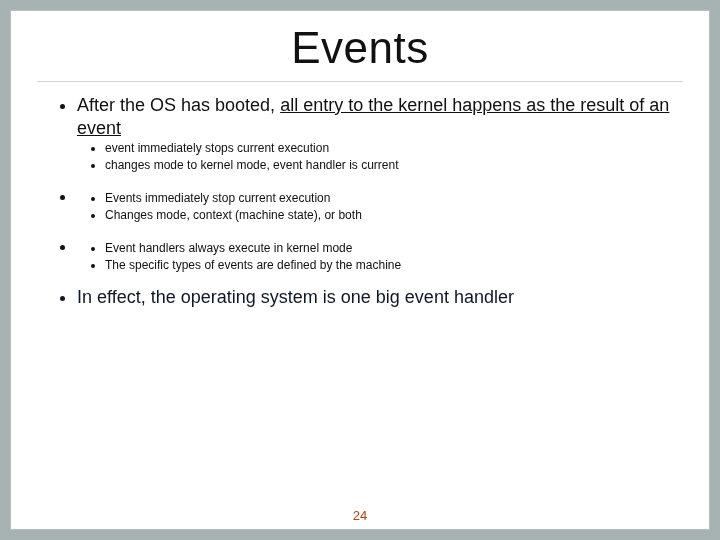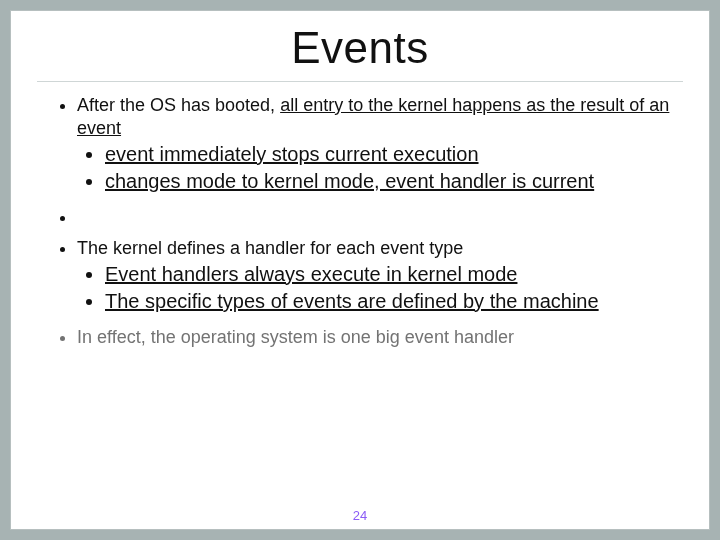--- a/index.html
+++ b/index.html
@@ -54,35 +54,34 @@
     font-size: 18px;
     line-height: 1.25;
     margin: 8px 0 2px 0;
   }
   ul.lvl2 {
     list-style: disc;
     margin: 2px 0 12px 0;
     padding-left: 28px;
   }
   ul.lvl2 > li {
-    font-size: 20px;
+    font-size: 12px;
     line-height: 1.3;
     margin: 1px 0;
-    text-decoration: underline;
   }
   .u { text-decoration: underline; }
-  .accent { color: #737373; }
+  .accent { color: #0f172a; }
   .pagenum {
     position: absolute;
     bottom: 6px;
     left: 0;
     right: 0;
     text-align: center;
     font-size: 13px;
-    color: #8b5cf6;
+    color: #c2410c;
   }
 </style>
 </head>
 <body>
 
 <div class="slide">
   <div class="outer">
     <div class="inner">
 
       <div class="title">Events</div>
@@ -92,24 +91,27 @@
 
         <li class="b1">
           <span>After the OS has booted, </span><span class="u">all entry to the kernel happens as the result of an event</span>
           <ul class="lvl2">
             <li>event immediately stops current execution</li>
             <li>changes mode to kernel mode, event handler is current</li>
           </ul>
         </li>
 
         <li>
+          <ul class="lvl2">
+            <li>Events immediately stop current execution</li>
+            <li>Changes mode, context (machine state), or both</li>
+          </ul>
         </li>
 
         <li>
-          <span>The kernel defines a handler for each event type</span>
           <ul class="lvl2">
             <li>Event handlers always execute in kernel mode</li>
             <li>The specific types of events are defined by the machine</li>
           </ul>
         </li>
 
         <li class="accent">
           <span>In effect, the operating system is one big event handler</span>
         </li>
 

